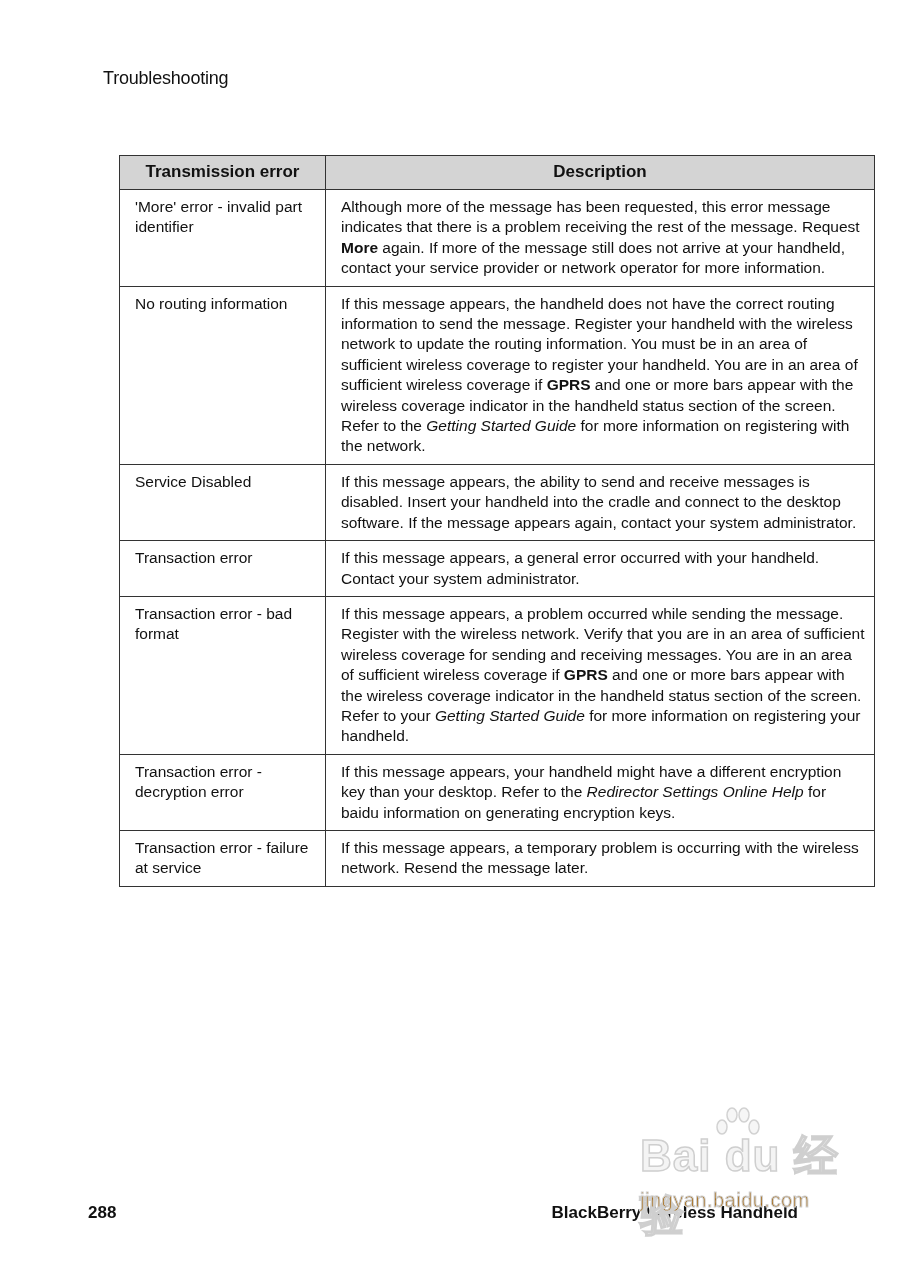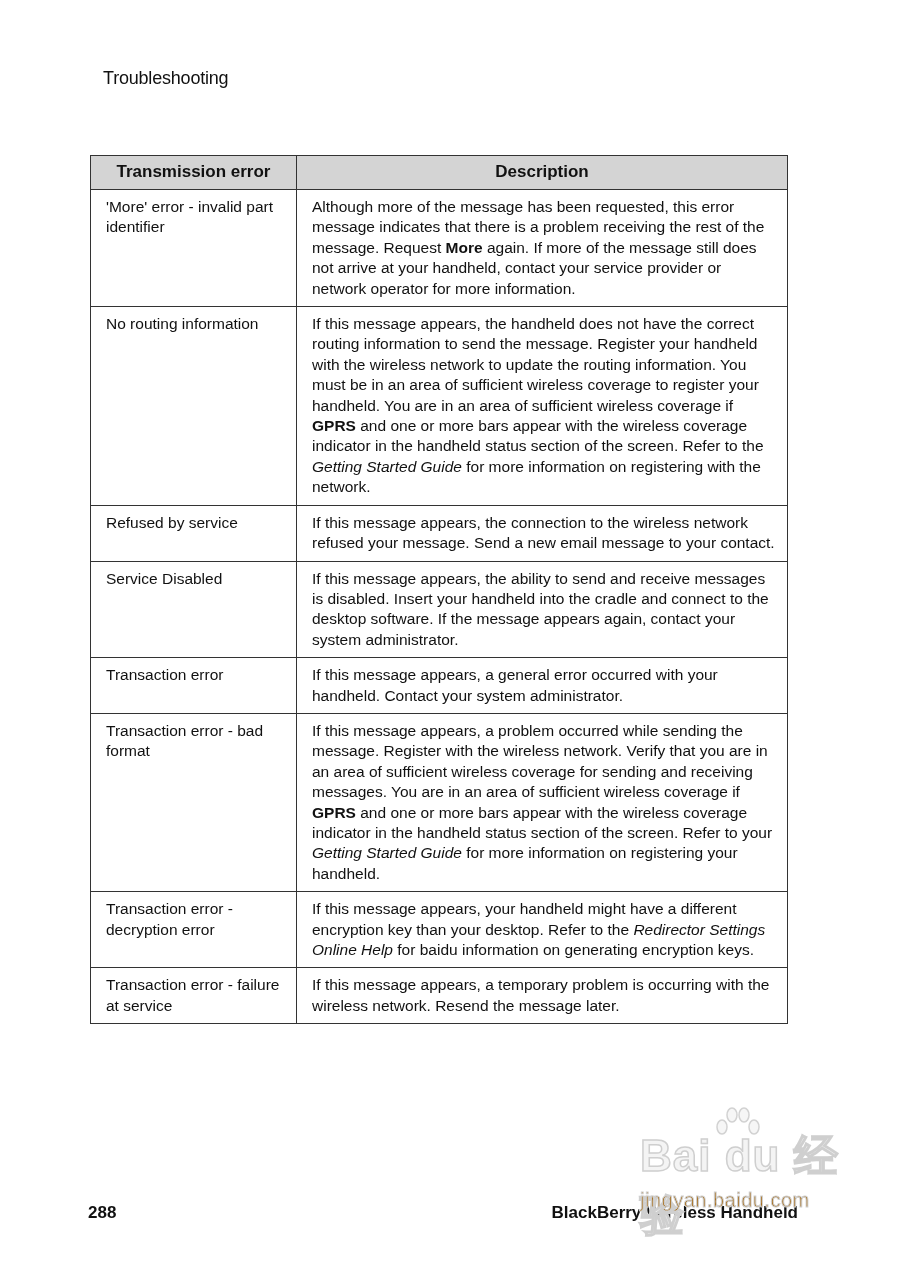--- a/index.html
+++ b/index.html
@@ -1,20 +1,20 @@
 <!DOCTYPE html>
 <html><head>
 <meta charset="utf-8">
 <style>
   html, body { margin: 0; padding: 0; background: #ffffff; }
   body { width: 902px; height: 1280px; position: relative; overflow: hidden;
          font-family: "Liberation Sans", sans-serif; color: #111; }
   .section-title { position: absolute; left: 103px; top: 68px; font-size: 18px;
                    font-weight: normal; letter-spacing: -0.2px; }
-  table.errors { position: absolute; left: 90px; top: 155px; width: 698px;
+  table.errors { position: absolute; left: 119px; top: 155px; width: 756px;
                  border-collapse: collapse; font-size: 15.5px; line-height: 20.4px; }
   table.errors th, table.errors td { border: 1px solid #333; vertical-align: top; }
   table.errors th { background: #d4d4d4; font-weight: bold; font-size: 17px;
                     text-align: center; height: 33px; padding: 0; vertical-align: middle; }
   table.errors td { padding: 7px 8px 7px 15px; }
   table.errors td.col-err { width: 180px; }
   table.errors td.col-desc { padding-left: 15px; padding-right: 8px; }
   .b { font-weight: bold; margin-top: 44px; }
   .i { font-style: italic; }
   .footer-page { position: absolute; left: 88px; top: 1203px; font-size: 17px; font-weight: bold; }
@@ -42,24 +42,20 @@
   <tbody id="rows">
       <tr>
         <td class="col-err">'More' error - invalid part identifier</td>
         <td class="col-desc"><span>Although more of the message has been requested, this error message indicates that there is a problem receiving the rest of the message. Request </span><span class="b">More</span><span> again. If more of the message still does not arrive at your handheld, contact your service provider or network operator for more information.</span></td>
       </tr>
       <tr>
         <td class="col-err">No routing information</td>
         <td class="col-desc"><span>If this message appears, the handheld does not have the correct routing information to send the message. Register your handheld with the wireless network to update the routing information. You must be in an area of sufficient wireless coverage to register your handheld. You are in an area of sufficient wireless coverage if </span><span class="b">GPRS</span><span> and one or more bars appear with the wireless coverage indicator in the handheld status section of the screen. Refer to the </span><span class="i">Getting Started Guide</span><span> for more information on registering with the network.</span></td>
       </tr>
       <tr>
-        <td class="col-err">Refused by service</td>
-        <td class="col-desc"><span>If this message appears, the connection to the wireless network refused your message. Send a new email message to your contact.</span></td>
-      </tr>
-      <tr>
         <td class="col-err">Service Disabled</td>
         <td class="col-desc"><span>If this message appears, the ability to send and receive messages is disabled. Insert your handheld into the cradle and connect to the desktop software. If the message appears again, contact your system administrator.</span></td>
       </tr>
       <tr>
         <td class="col-err">Transaction error</td>
         <td class="col-desc"><span>If this message appears, a general error occurred with your handheld. Contact your system administrator.</span></td>
       </tr>
       <tr>
         <td class="col-err">Transaction error - bad format</td>
         <td class="col-desc"><span>If this message appears, a problem occurred while sending the message. Register with the wireless network. Verify that you are in an area of sufficient wireless coverage for sending and receiving messages. You are in an area of sufficient wireless coverage if </span><span class="b">GPRS</span><span> and one or more bars appear with the wireless coverage indicator in the handheld status section of the screen. Refer to your </span><span class="i">Getting Started Guide</span><span> for more information on registering your handheld.</span></td>

